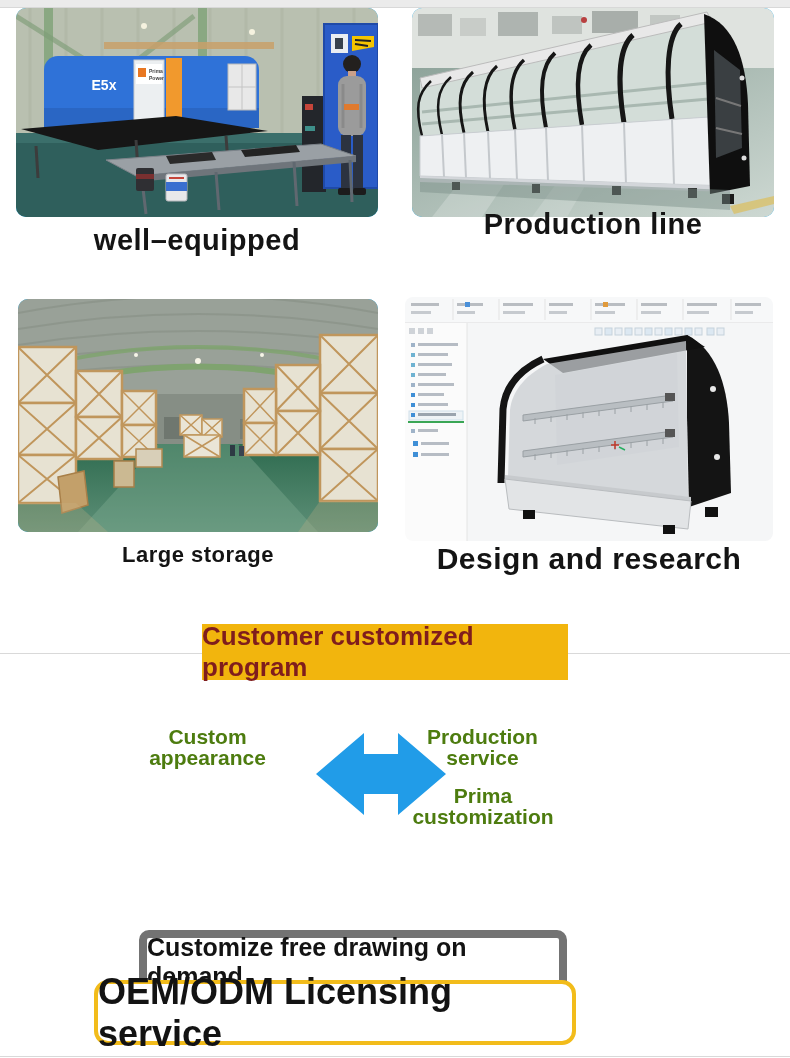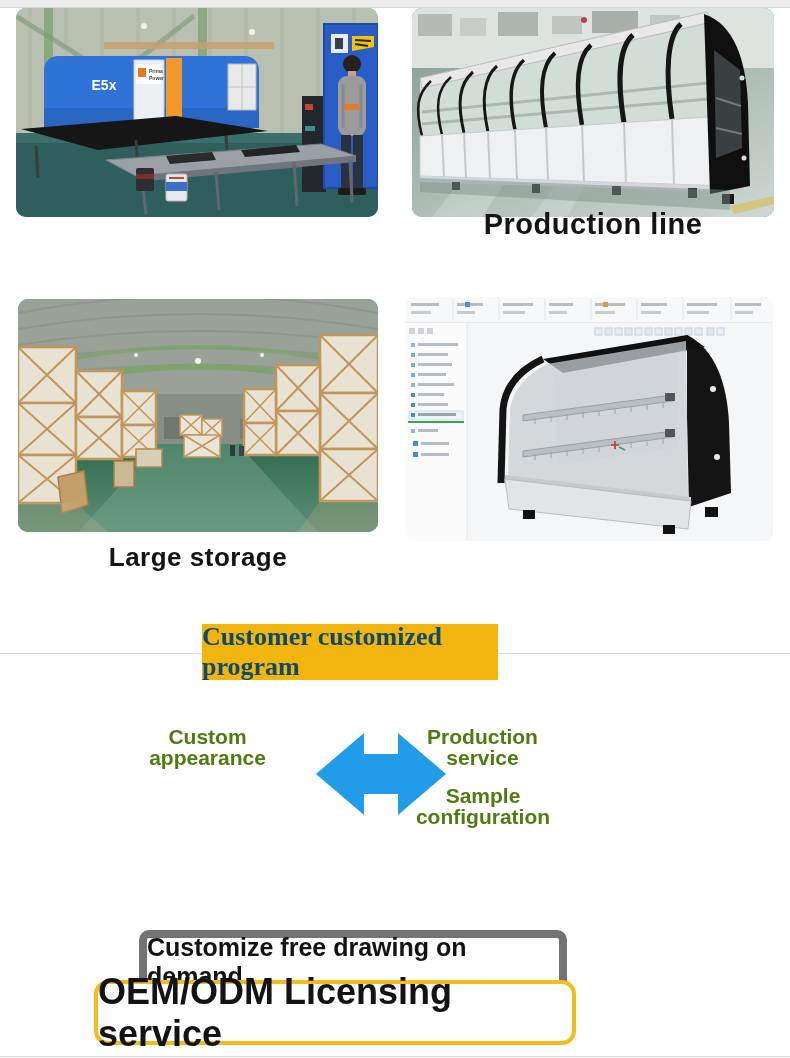--- a/index.html
+++ b/index.html
@@ -16,23 +16,23 @@
   }
   .photo svg { display:block; }
   .caption {
     position:absolute; text-align:center; font-weight:bold; color:#141414;
     font-size:29px; letter-spacing:0.5px;
   }
   .divider {
     position:absolute; left:0; width:790px; height:1px; background:#d9d9d9;
   }
   .banner {
-    position:absolute; left:202px; top:624px; width:296px; height:56px;
+    position:absolute; left:202px; top:624px; width:366px; height:56px;
     background:#f2b50d; display:flex; align-items:center; justify-content:center;
-    font-weight:bold; font-size:26px; color:#0c4a6e; z-index:2;font-family:Liberation Serif, serif;
+    font-weight:bold; font-size:26px; color:#7f1d1d; z-index:2;
   }
   .feature {
     position:absolute; text-align:center; font-weight:bold; font-size:21px;
     line-height:21px; color:#4d7c0f;
   }
   .arrow-wrap { position:absolute; left:316px; top:733px; width:130px; height:82px; }
   .arrow-fill { fill:#219ce8; }
   .offer-box {
     position:absolute; box-sizing:border-box; background:#ffffff;
     display:flex; align-items:center; justify-content:center;
@@ -167,20 +167,21 @@
       <rect x="120" y="176" width="8" height="9" fill="#2a2a2a"></rect>
       <rect x="200" y="178" width="9" height="9" fill="#2a2a2a"></rect>
       <rect x="276" y="180" width="9" height="10" fill="#2a2a2a"></rect>
       <rect x="310" y="186" width="12" height="10" fill="#1a1a1a"></rect>
 
       <polygon points="8,170 318,182 318,202 8,184" fill="#7a8f87" opacity="0.45"></polygon>
       <polygon points="318,198 362,188 362,196 322,206" fill="#d9c06a" opacity="0.8"></polygon>
     </svg>
   </div>
 
+  <div class="caption" style="left:16px; top:224px; width:362px;">well–equipped</div>
   <div class="caption" style="left:412px; top:208px; width:362px;">Production line</div>
 
   <div class="photo" style="left:18px; top:299px; width:360px; height:233px;">
     <svg width="360" height="233" viewBox="0 0 360 233">
       <defs>
         <linearGradient id="whFloor" x1="0" y1="0" x2="0" y2="1">
           <stop offset="0" stop-color="#2e6b4f"></stop>
           <stop offset="1" stop-color="#5d8f77"></stop>
         </linearGradient>
       </defs>
@@ -343,29 +344,30 @@
         <rect x="258" y="228" width="12" height="9" fill="#111111"></rect>
         <rect x="300" y="210" width="13" height="10" fill="#111111"></rect>
         <circle cx="308" cy="92" r="3" fill="#e8e8e8"></circle>
         <circle cx="312" cy="160" r="3" fill="#e8e8e8"></circle>
         <path d="M206 148 h8 M210 144 v8" stroke="#c0392b" stroke-width="1.5"></path>
         <path d="M214 150 l6 3" stroke="#27ae60" stroke-width="1.5"></path>
       </g>
     </svg>
   </div>
 
-  <div class="caption" style="left:18px; top:542px; width:360px; font-size:26px;">Large storage</div>
+  <div class="caption" style="left:18px; top:542px; width:360px; font-size:22px;">Large storage</div>
+  <div class="caption" style="left:405px; top:542px; width:368px; font-size:30px;">Design and research</div>
 
   <div class="divider" style="top:653px;"></div>
 
   <div class="banner">Customer customized program</div>
 
   <div class="feature" style="left:115px; top:726px; width:185px;">Custom appearance</div>
   <div class="feature" style="left:390px; top:726px; width:185px;">Production service</div>
-  <div class="feature" style="left:384px; top:785px; width:198px;">Sample configuration</div>
+  <div class="feature" style="left:384px; top:785px; width:198px;">Prima customization</div>
 
   <div class="arrow-wrap">
     <svg width="130" height="82" viewBox="0 0 130 82">
       <polygon class="arrow-fill" points="0,41 48,0 48,21 82,21 82,0 130,41 82,82 82,61 48,61 48,82"></polygon>
     </svg>
   </div>
 
   <div class="offer-box small">Customize free drawing on demand</div>
 
   <div class="offer-box big">OEM/ODM Licensing service</div>

